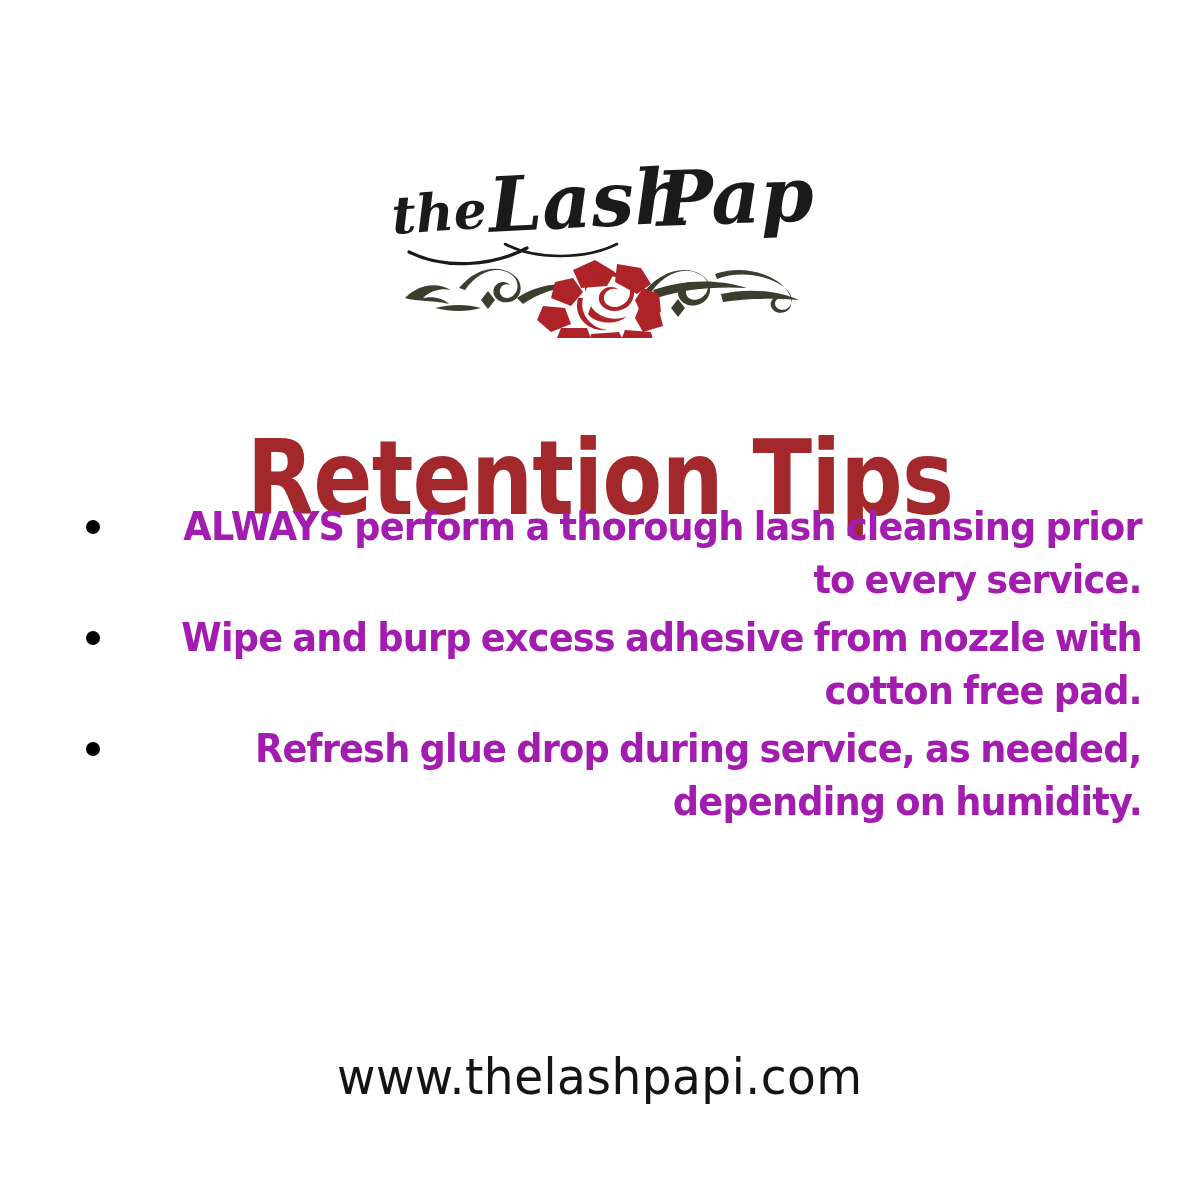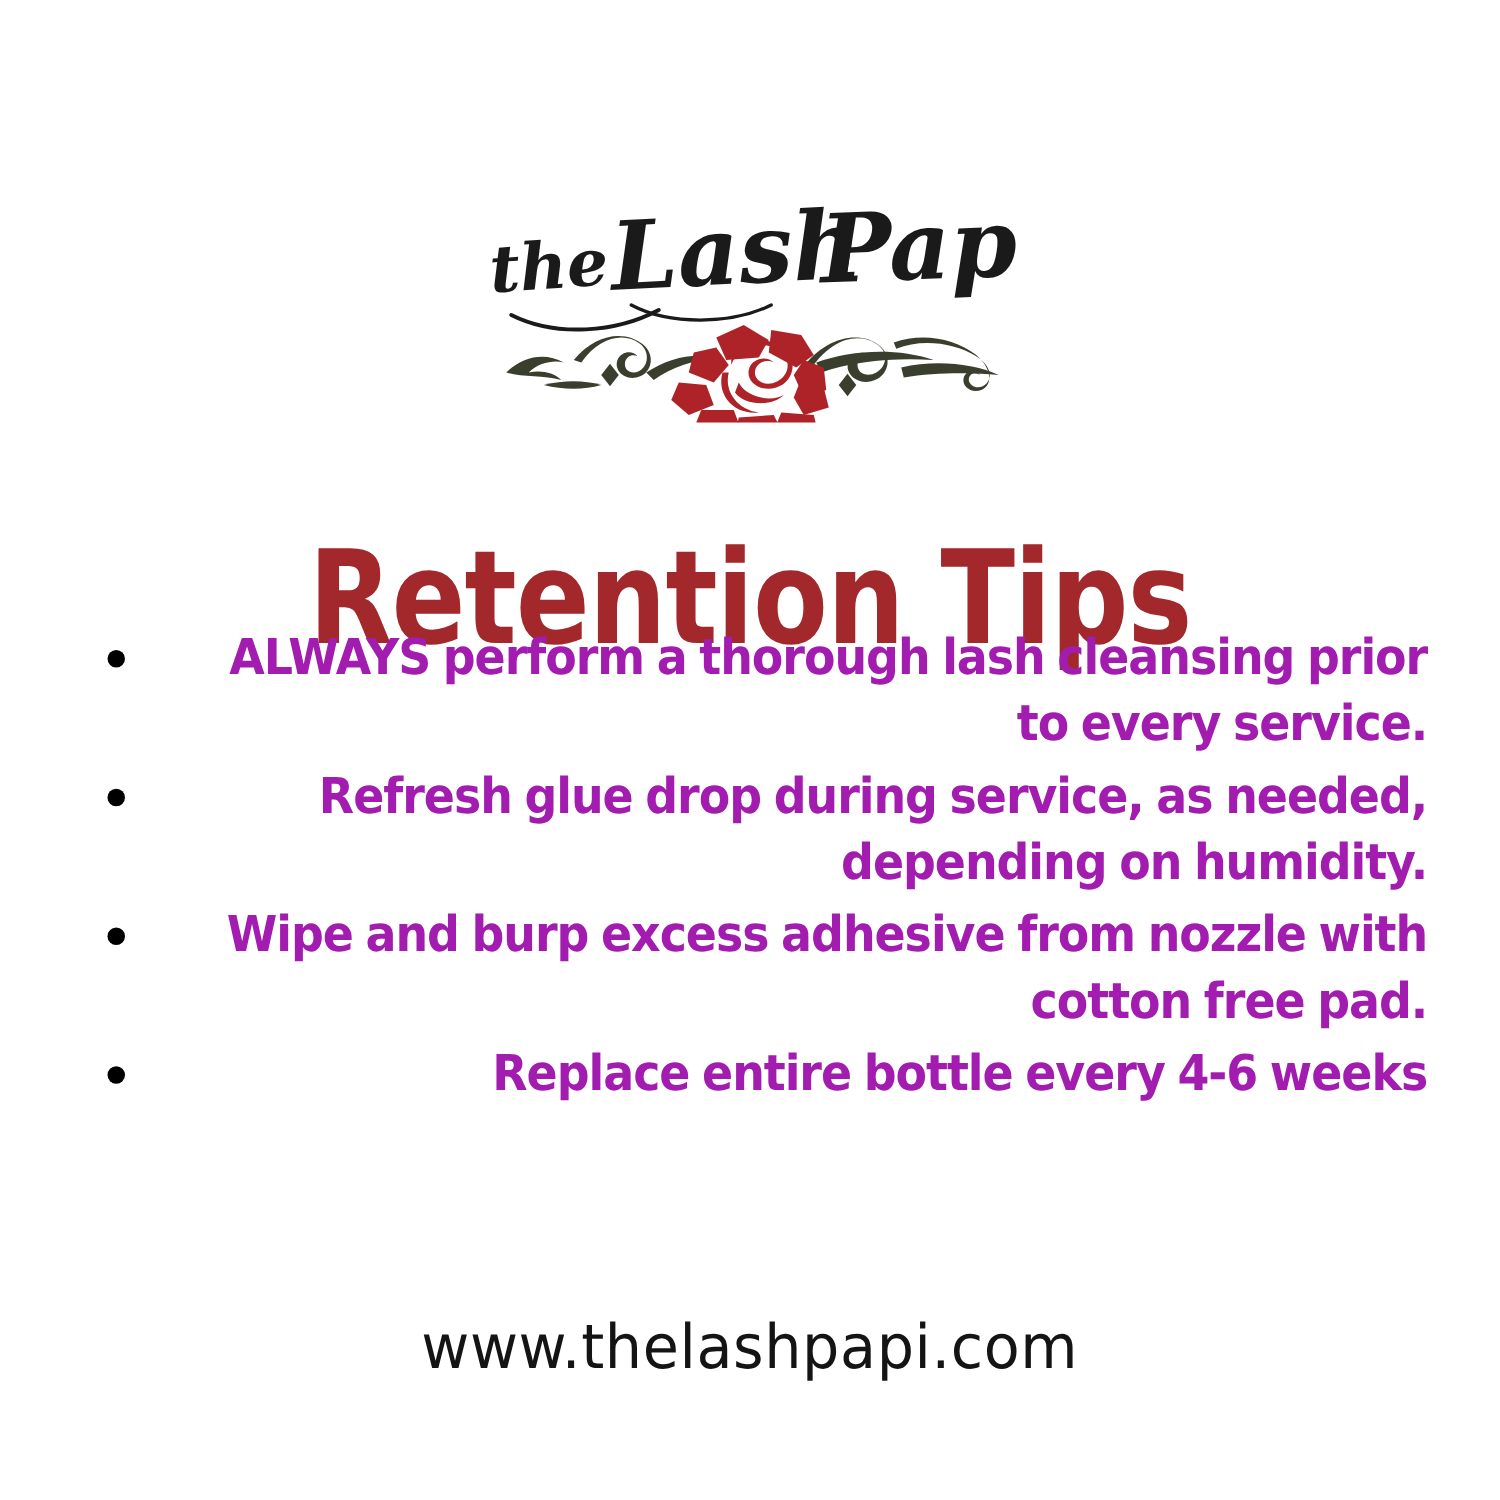--- a/index.html
+++ b/index.html
@@ -189,29 +189,25 @@
 
   <h1 class="title">Retention Tips</h1>
 
   <ul class="tips">
     <li class="tip">
       <span class="tip-bullet"></span>
       <span class="tip-text">ALWAYS perform a thorough lash cleansing prior to every service.</span>
     </li>
     <li class="tip">
       <span class="tip-bullet"></span>
-      <span class="tip-text">Refresh glue drop during service, as needed, depending on humidity.</span>
-    </li>
-    <li class="tip">
-      <span class="tip-bullet"></span>
       <span class="tip-text">Wipe and burp excess adhesive from nozzle with cotton free pad.</span>
     </li>
     <li class="tip">
       <span class="tip-bullet"></span>
-      <span class="tip-text">Replace entire bottle every 4-6 weeks</span>
+      <span class="tip-text">Refresh glue drop during service, as needed, depending on humidity.</span>
     </li>
   </ul>
 
   <div class="footer">
     <span class="footer-url">www.thelashpapi.com</span>
   </div>
 
 </div>
 
 </body></html>

